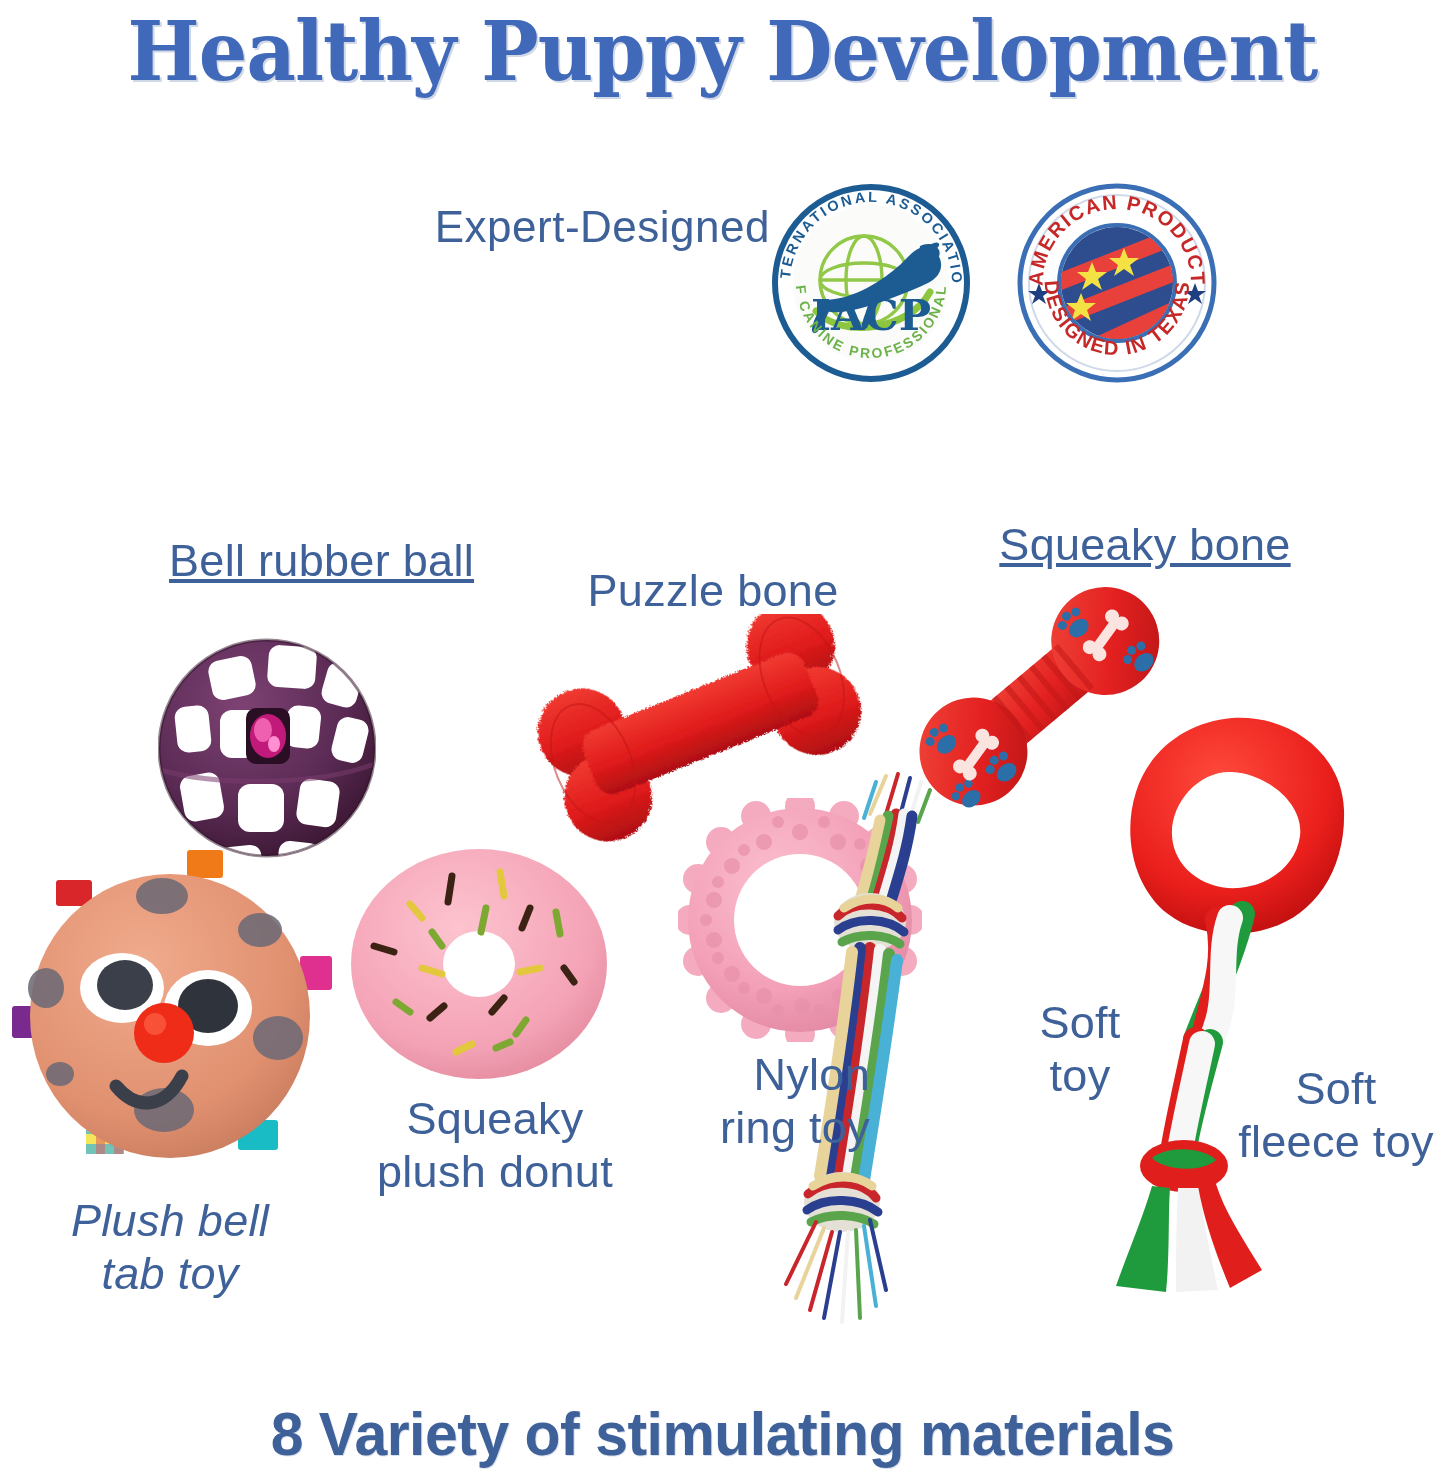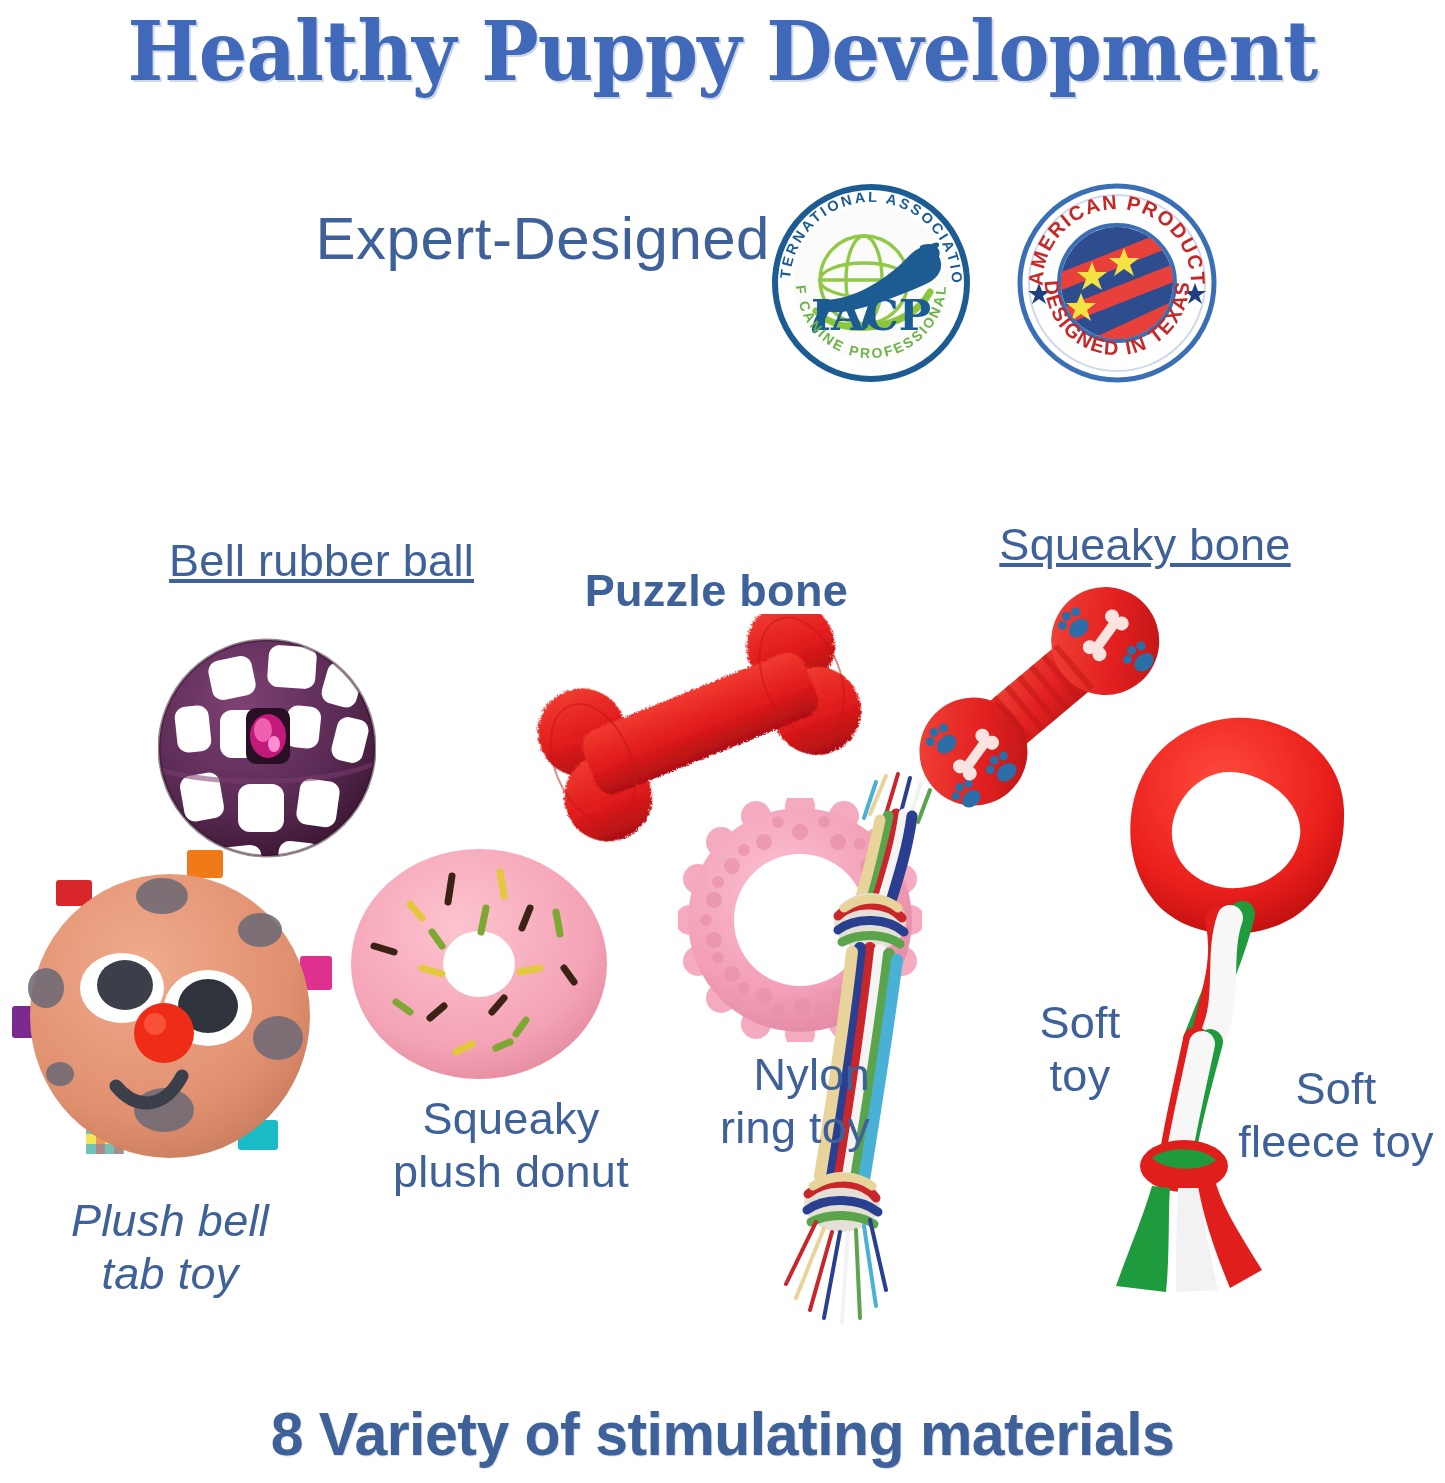--- a/index.html
+++ b/index.html
@@ -24,45 +24,45 @@
     text-shadow:2px 2px 0 rgba(120,140,180,.35);
     transform:scaleX(.92);
     white-space:nowrap;
   }
 
   
   .subhead{
     position:absolute;left:130,top:0;
     left:150px;top:196px;width:620px;
     text-align:right;
-    font-size:60px;
+    font-size:44px;
     line-height:1.42;
     color:#3f6199;
     letter-spacing:.5px;
   }
 
   
   .badge{position:absolute;border-radius:50%;}
   .badge-iacp{left:768px;top:180px;width:206px;height:206px;}
   .badge-usa{left:1014px;top:180px;width:206px;height:206px;}
 
   
   .plabel{
     position:absolute;
     color:#3f6199;
     font-size:45px;
     line-height:1.18;
     letter-spacing:.3px;
     white-space:pre-line;
   }
   .lbl-ball   {left:124px;top:534px;width:350px;text-align:right;text-decoration:underline;}
-  .lbl-puzzle {left:578px;top:564px;width:270px;text-align:right;font-weight:bold;}
+  .lbl-puzzle {left:578px;top:564px;width:270px;text-align:center;}
   .lbl-squeaky{left:990px;top:518px;width:310px;text-align:center;text-decoration:underline;}
   .lbl-plush  {left:35px;top:1194px;width:270px;text-align:center;font-style:italic;}
-  .lbl-donut  {left:371px;top:1092px;width:280px;text-align:center;}
+  .lbl-donut  {left:355px;top:1092px;width:280px;text-align:center;}
   .lbl-nylon  {left:650px;top:1048px;width:220px;text-align:right;}
   .lbl-rope   {left:985px;top:996px;width:190px;text-align:center;}
   .lbl-fleece {left:1236px;top:1062px;width:200px;text-align:center;}
 
   
   .footer{
     position:absolute;left:0;top:1398px;width:1445px;
     text-align:center;
     font-size:62px;
     font-weight:bold;

